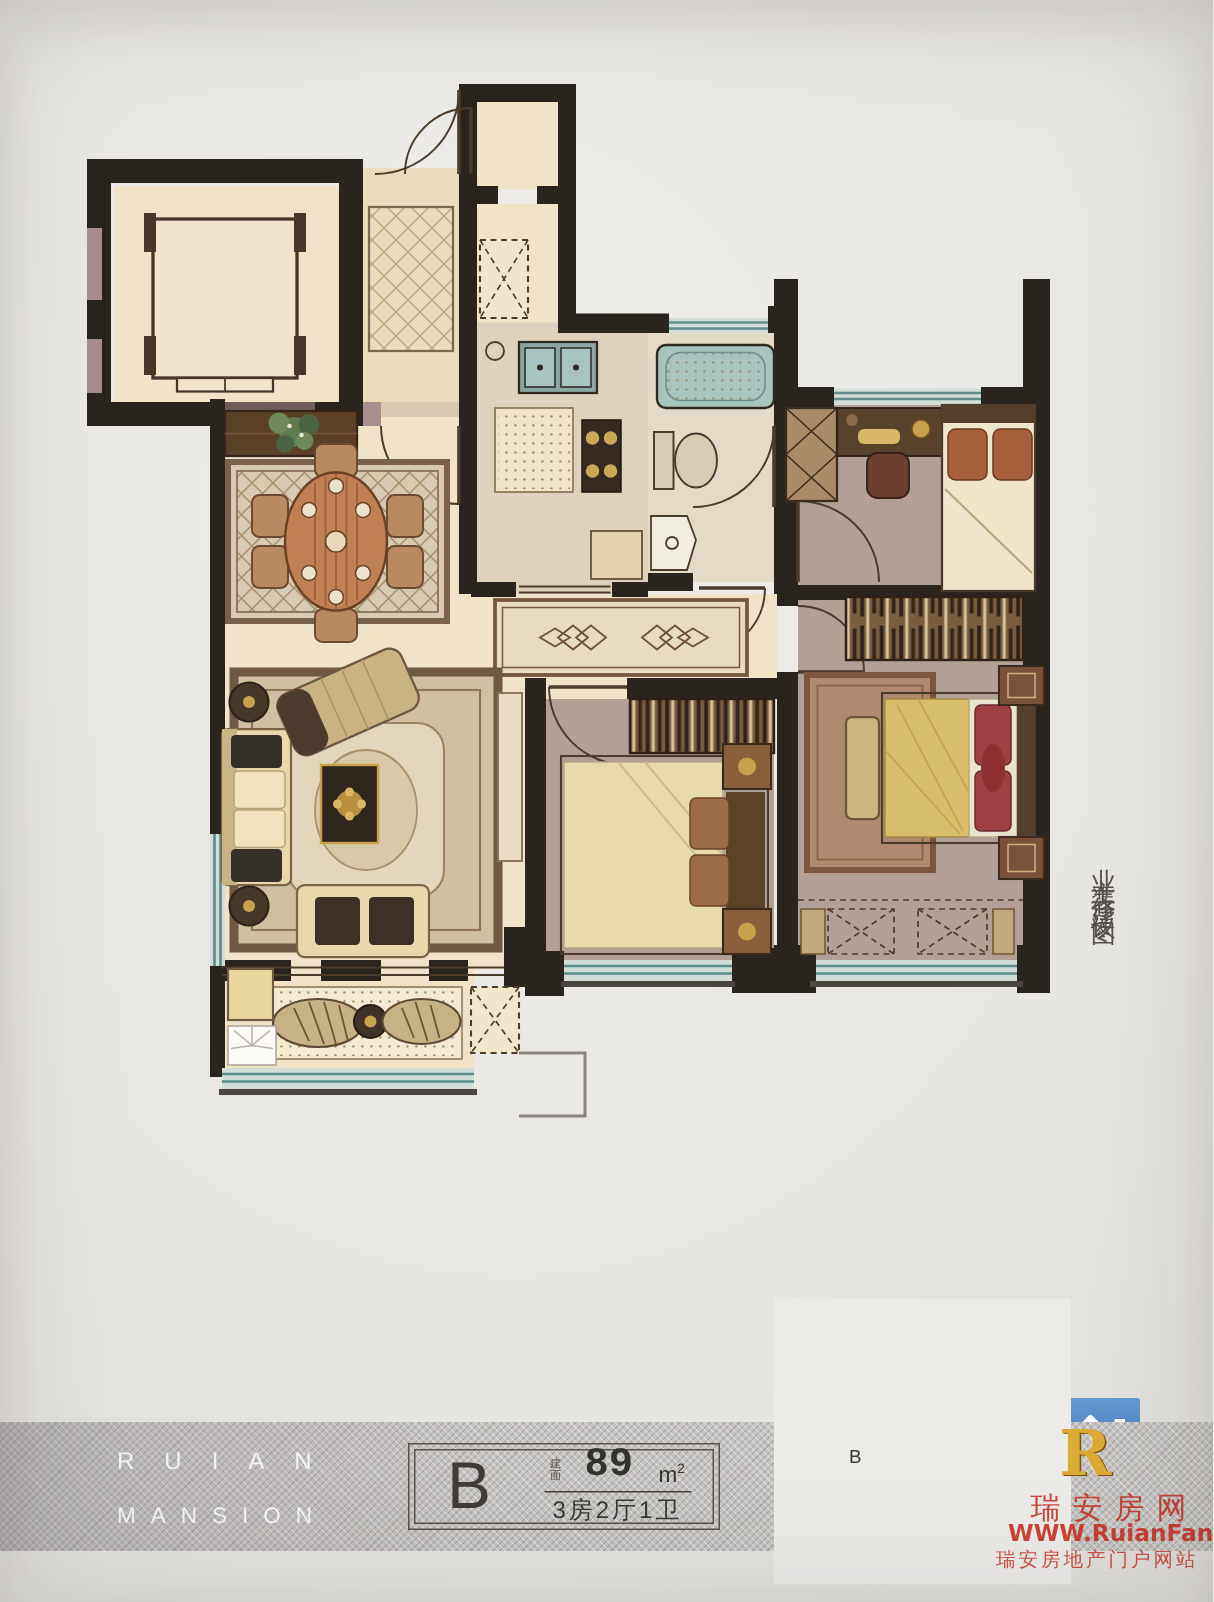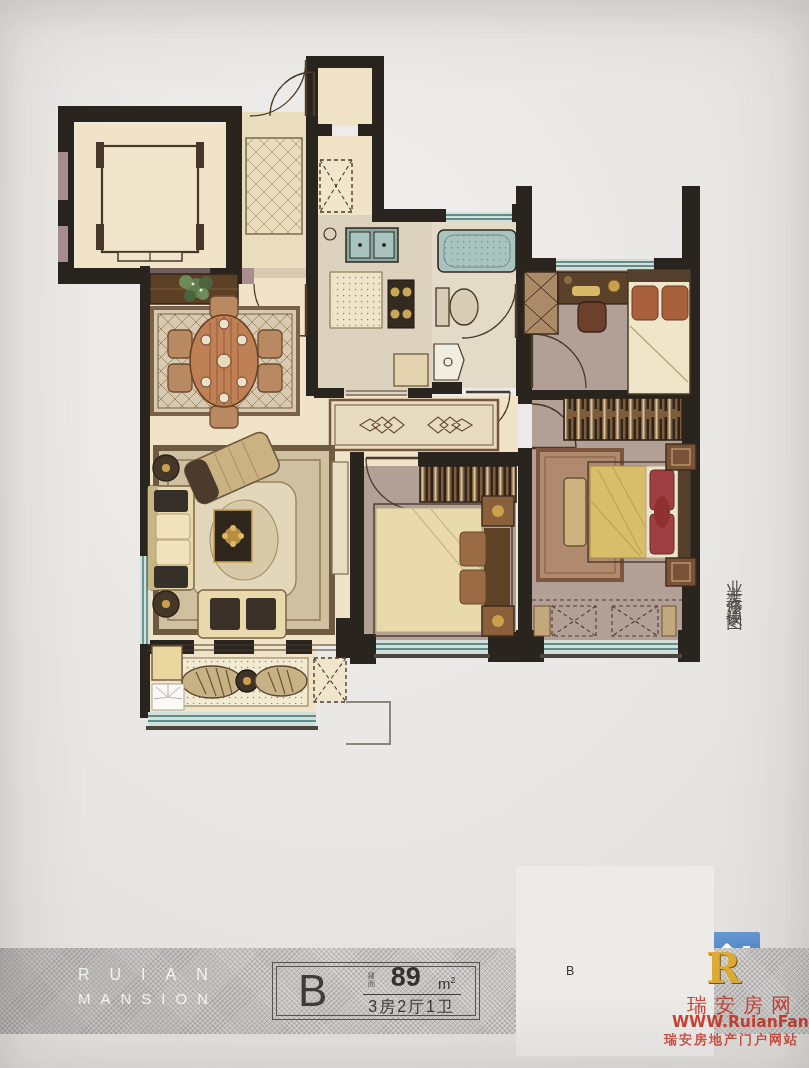--- a/index.html
+++ b/index.html
@@ -39,61 +39,61 @@
     background:
       linear-gradient(90deg, rgba(130,124,130,.28), rgba(0,0,0,0) 40%),
       repeating-linear-gradient(45deg, rgba(255,255,255,.30) 0 1px, rgba(0,0,0,0) 1px 3.5px),
       repeating-linear-gradient(-45deg, rgba(120,116,114,.30) 0 1px, rgba(0,0,0,0) 1px 3.5px),
       var(--band-gray);
   }
   .keyplan-paper{position:absolute;left:516px;top:866px;width:198px;height:190px;background:#edebe8;}
 
   .brand{position:absolute;left:78px;top:966px;color:rgba(255,255,255,.82);}
   .brand .l1{display:block;font-size:16px;letter-spacing:20px;}
-  .brand .l2{display:block;font-size:15px;letter-spacing:10px;margin-top:6px;}
+  .brand .l2{display:block;font-size:15px;letter-spacing:10px;margin-top:18px;}
 
   .unit-card{
     position:absolute;left:272px;top:962px;width:208px;height:58px;
     border:1px solid #57534e;padding:3px;box-sizing:border-box;
   }
   .unit-card .inner{
     width:100%;height:100%;border:1px solid #57534e;box-sizing:border-box;
     display:flex;align-items:center;
   }
   .unit-card .uletter{
     flex:0 0 36%;text-align:center;font-size:44px;line-height:1;
     color:#3f3c39;font-weight:400;
   }
   .unit-card .uinfo{flex:1;display:flex;flex-direction:column;align-items:center;}
   .unit-card .arearow{display:flex;align-items:flex-end;line-height:1;}
   .unit-card .aprefix{
     font-size:7.5px;color:#55524e;width:9px;line-height:1.1;
     margin-right:14px;margin-bottom:3px;word-break:break-all;
   }
-  .unit-card .aval{font-size:27px;font-weight:bold;color:#34322f;}
+  .unit-card .aval{font-size:27px;font-weight:bold;color:#34322f;font-family:Liberation Mono, monospace;}
   .unit-card .aunit{font-size:15px;color:#34322f;margin-left:17px;}
   .unit-card .aunit sup{font-size:9px;}
   .unit-card .divider{width:98px;border-top:1.5px solid #45423e;margin:3px 0 2px;}
   .unit-card .layout{font-size:16px;letter-spacing:2px;color:#3a3835;text-align:center;}
 
   .side-note{
     position:absolute;left:724px;top:566px;
     writing-mode:vertical-rl;font-size:16.5px;letter-spacing:6px;color:#56514b;
   }
   .keyplan-label{position:absolute;left:566px;top:964px;font-size:12.5px;color:#3a3835;}
 
   .wm{position:absolute;font-family:"DejaVu Sans",sans-serif;}
   .wm-r{
     left:706px;top:944px;font-family:"DejaVu Serif","Liberation Serif",serif;
     font-size:42px;font-weight:bold;color:#dcab36;
     text-shadow:1px 1px 0 #7a5210, -1px 0 0 rgba(255,255,255,.35);
   }
   .wm-1{left:687px;top:992px;font-size:20px;font-weight:normal;letter-spacing:8px;color:rgba(193,44,31,.85);}
   .wm-2{left:672px;top:1013px;font-size:15.5px;font-weight:bold;color:rgba(198,48,34,.9);}
-  .wm-3{left:664px;top:1031px;font-size:13px;font-weight:bold;letter-spacing:2px;color:rgba(198,48,34,.82);}
+  .wm-3{left:664px;top:1031px;font-size:13px;font-weight:normal;letter-spacing:2px;color:rgba(198,48,34,.82);}
 </style>
 </head>
 <body>
 
 <div class="page">
 
   <svg class="plan-svg" viewBox="0 0 809 1068">
     <defs>
       <pattern id="patTile" width="16" height="16" patternUnits="userSpaceOnUse">
         <path d="M8,0 L16,8 L8,16 L0,8 Z" fill="none" stroke="#bda77c" stroke-width="1"></path>

